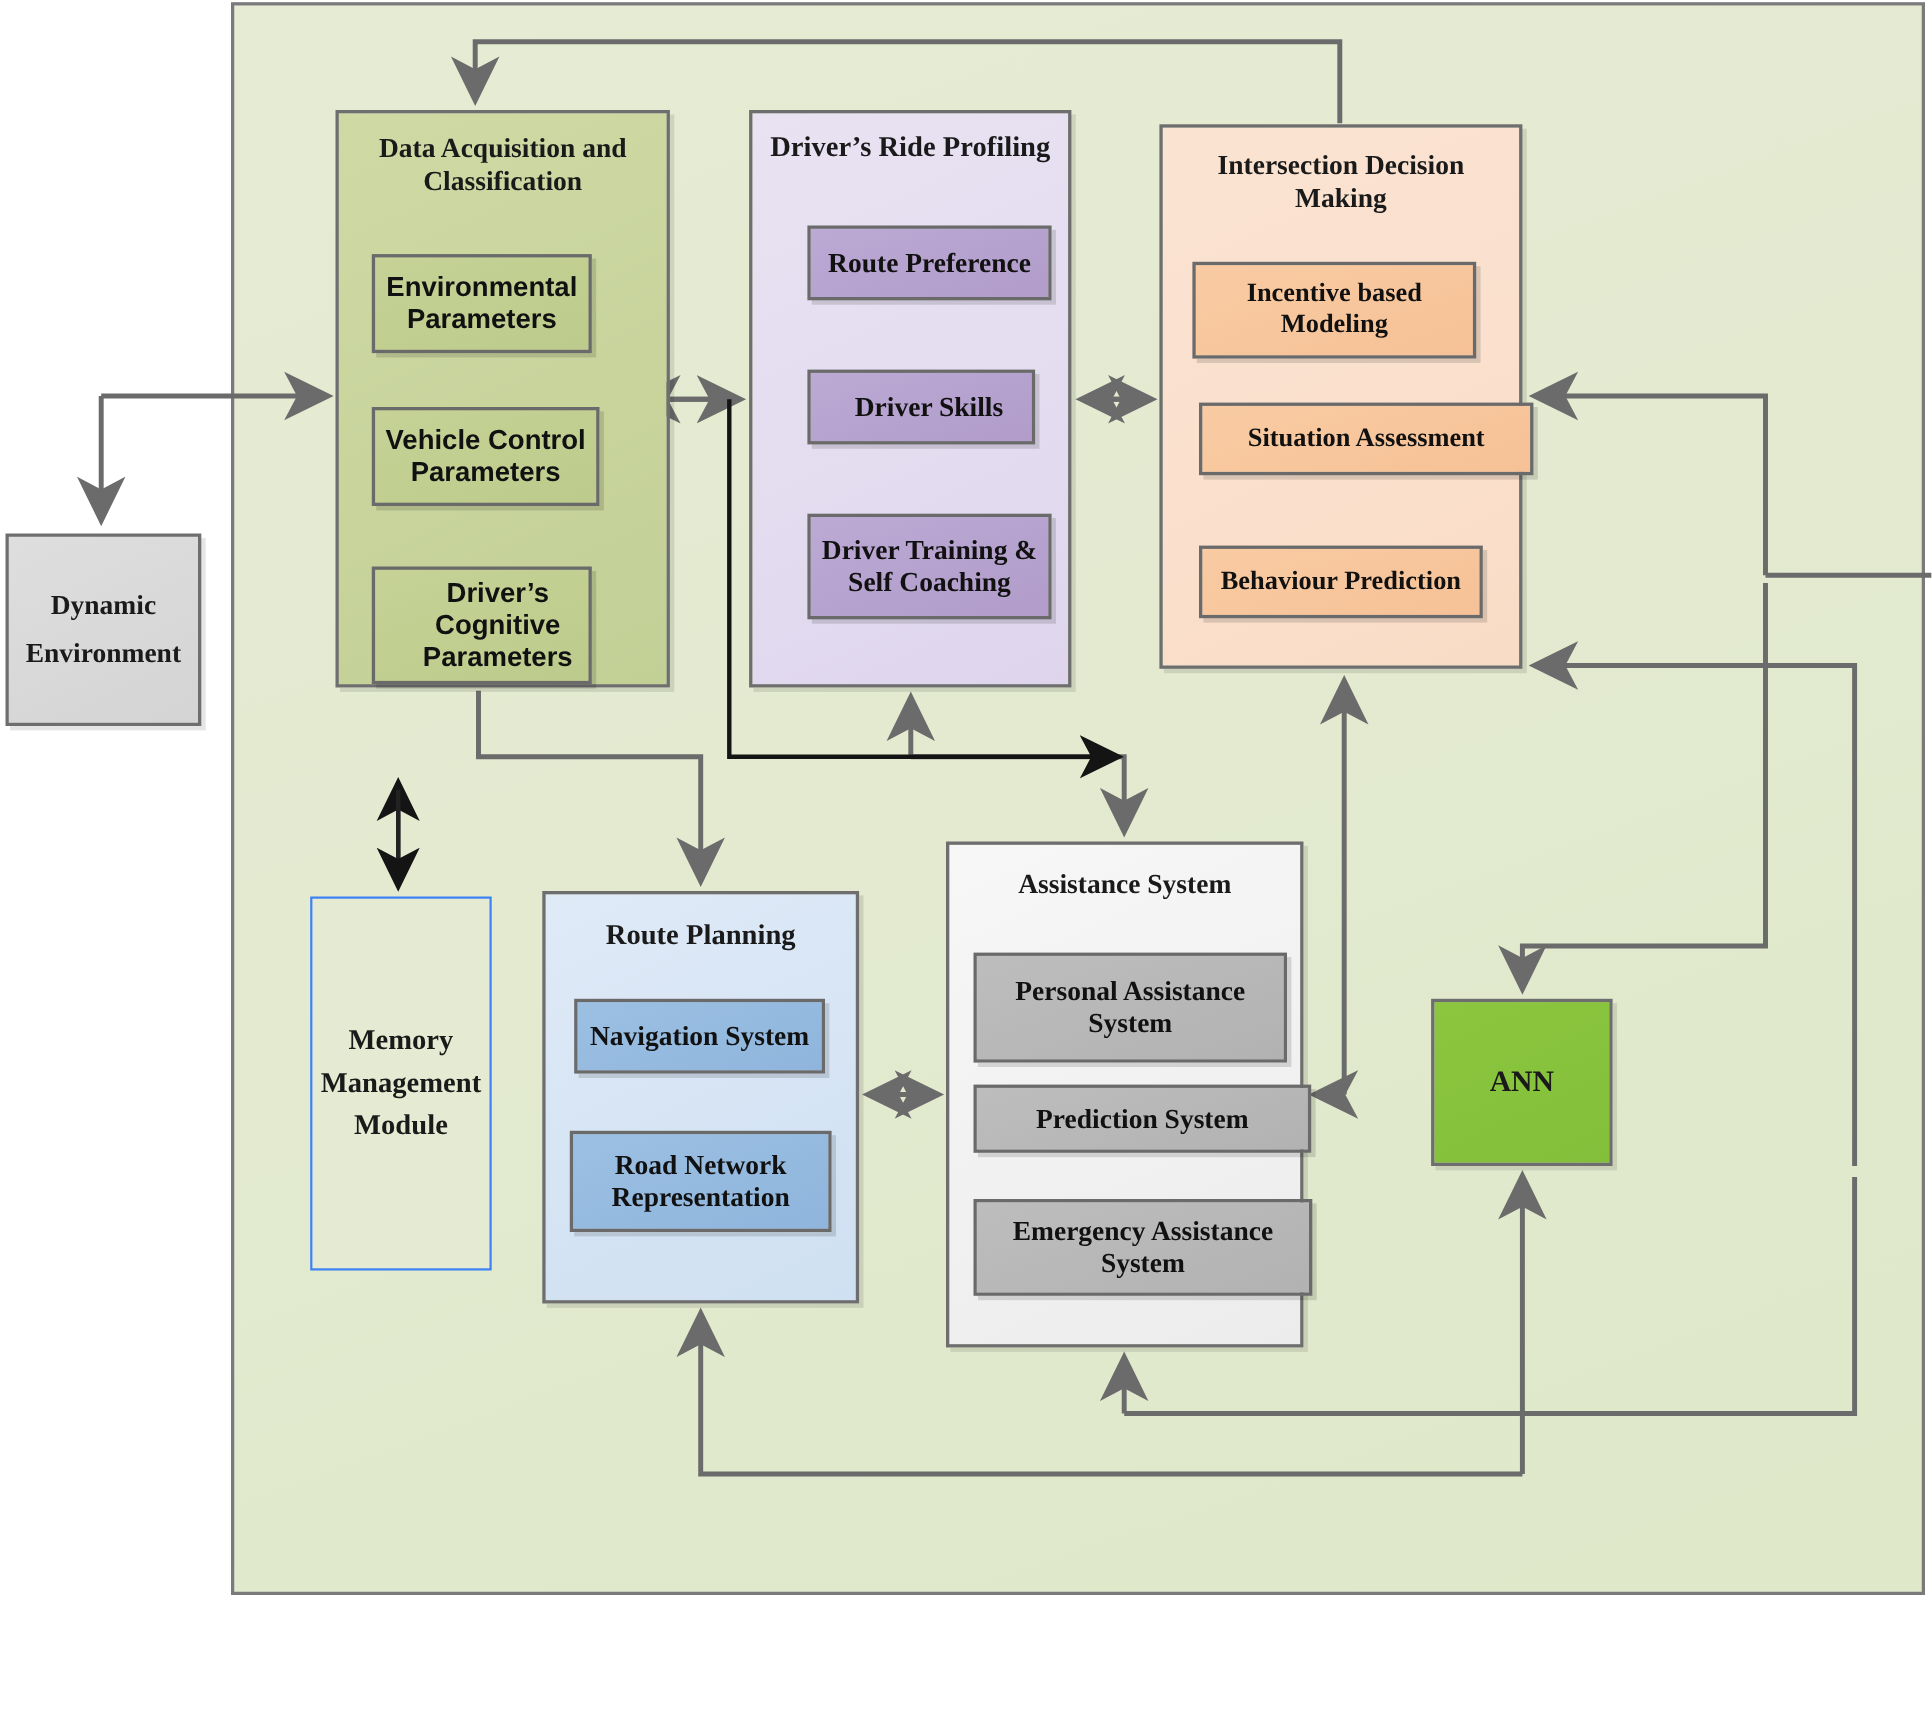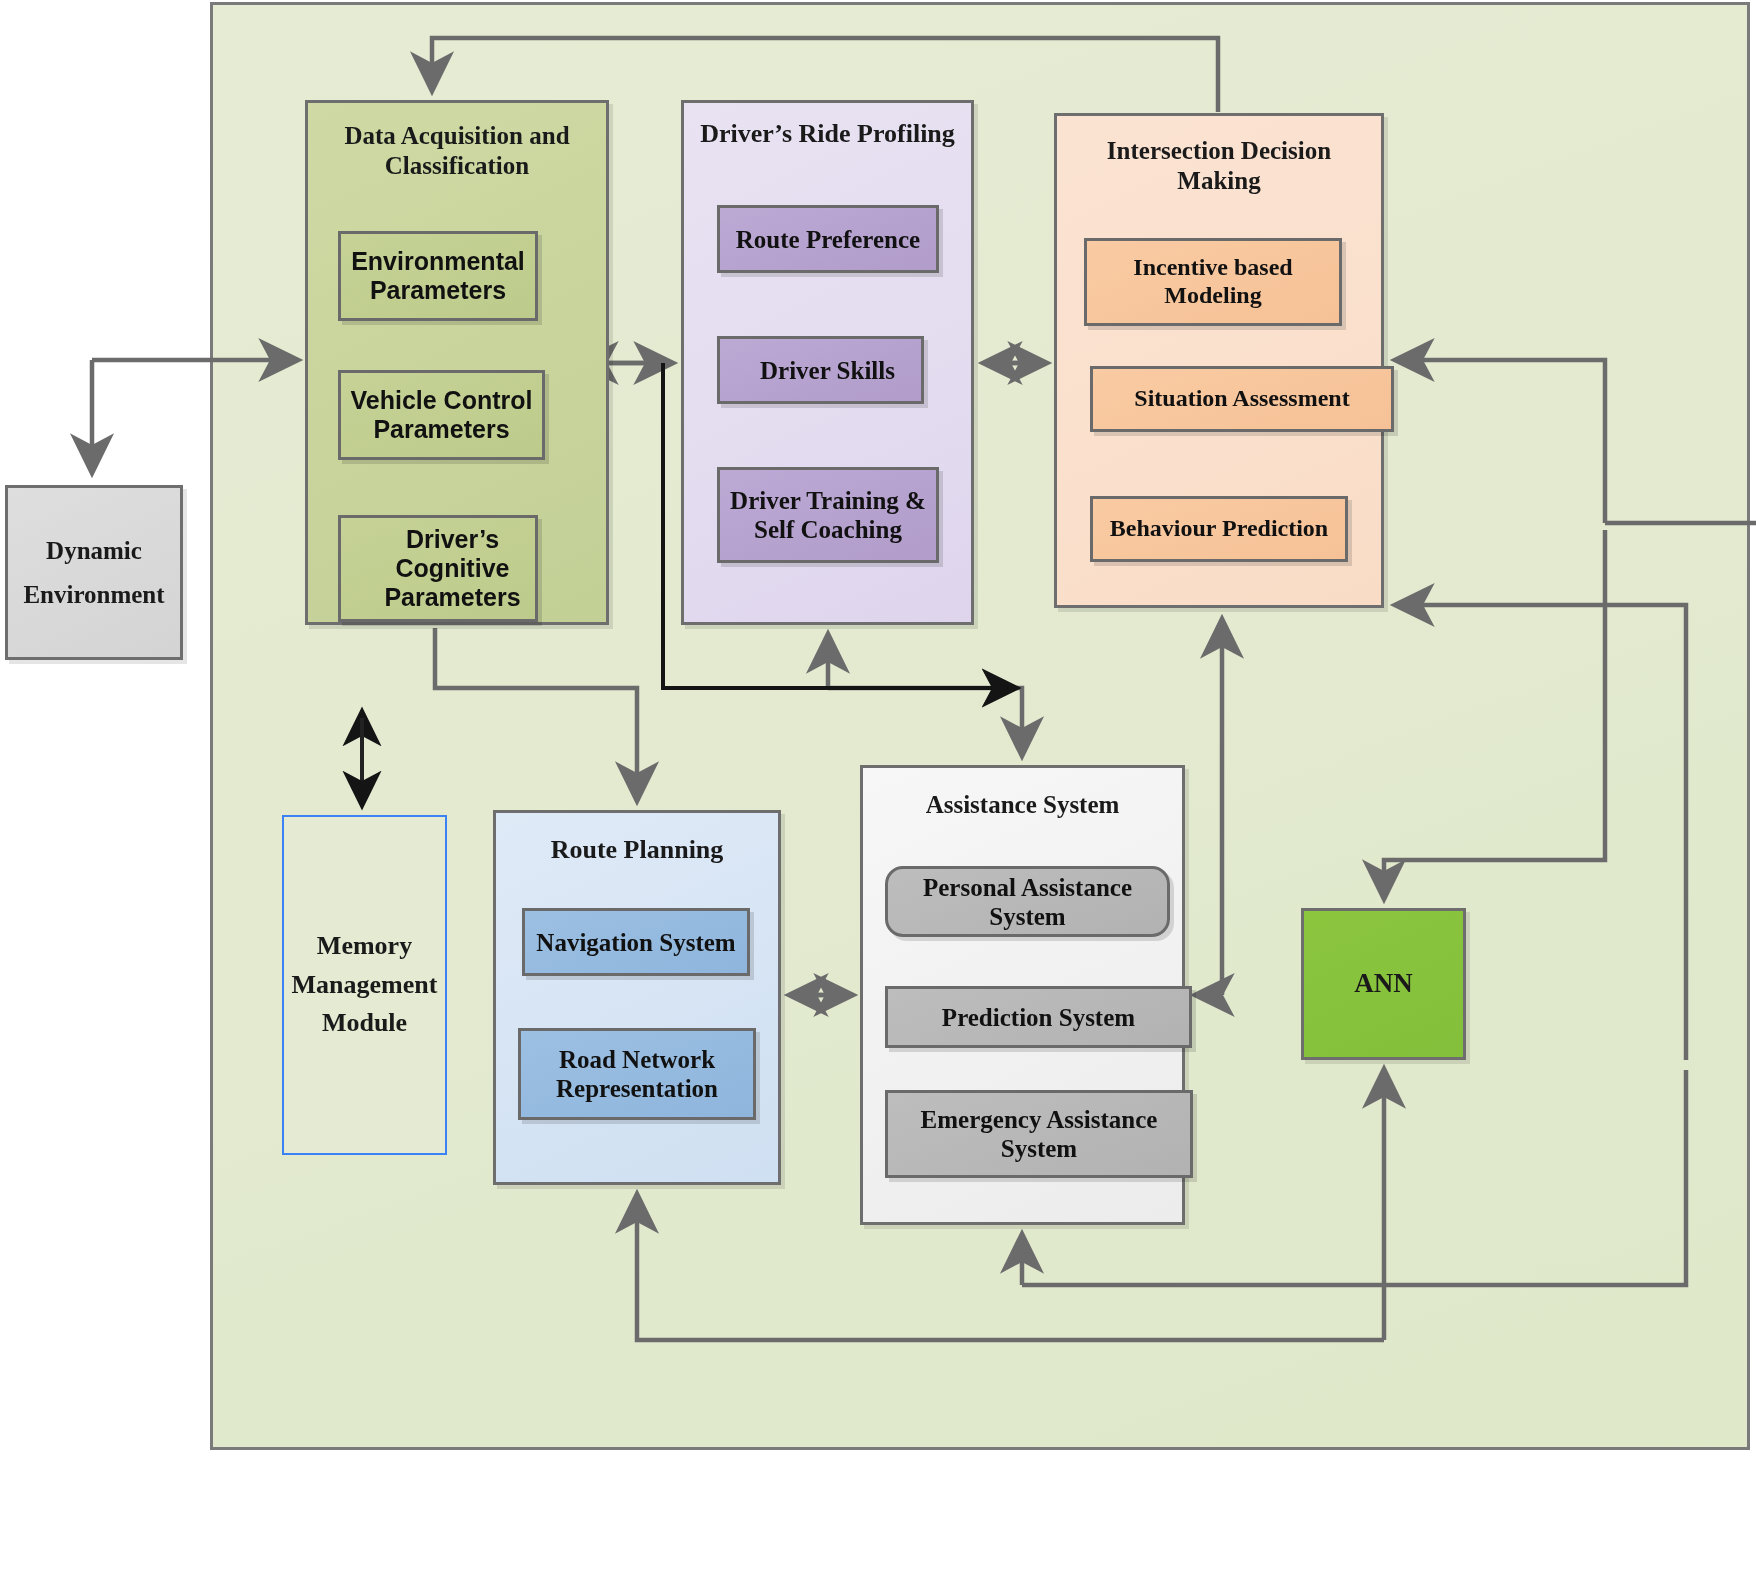--- a/index.html
+++ b/index.html
@@ -57,20 +57,21 @@
 
   
   #drp {
     left: 681px; top: 100px; width: 293px; height: 525px;
     background: linear-gradient(155deg,#e8e2f2 0%, #e4ddf0 55%, #ded5ed 100%);
   }
   #drp .group-title { font-size: 26px; padding: 16px 10px 0 10px; }
   #drp .sub-box {
     background: linear-gradient(160deg,#bca9d4 0%, #b19cca 100%);
     font-size: 25px;
+    margin-left: 17px;
   }
 
   
   #idm {
     left: 1054px; top: 113px; width: 330px; height: 495px;
     background: linear-gradient(155deg,#fbe3d2 0%, #fae0cd 55%, #f9dcc6 100%);
   }
   #idm .group-title { font-size: 25px; padding: 20px 18px 0 18px; }
   #idm .sub-box {
     background: linear-gradient(160deg,#f9cba3 0%, #f6c196 100%);
@@ -271,21 +272,21 @@
     <div class="sub-box" style="position:absolute; left:22px; top:215px; width:238px; height:92px;">
       <div>
         <div>Road Network</div>
         <div>Representation</div>
       </div>
     </div>
   </div>
 
   <div class="group-box" id="asys">
     <div class="group-title">Assistance System</div>
-    <div class="sub-box" style="position:absolute; left:22px; top:98px; width:285px; height:71px;border-radius:18px;">
+    <div class="sub-box" style="position:absolute; left:22px; top:98px; width:285px; height:100px;">
       <div>
         <div>Personal Assistance</div>
         <div>System</div>
       </div>
     </div>
     <div class="sub-box" style="position:absolute; left:22px; top:218px; width:307px; height:62px;">
       <div>Prediction System</div>
     </div>
     <div class="sub-box" style="position:absolute; left:22px; top:322px; width:308px; height:88px;">
       <div>

